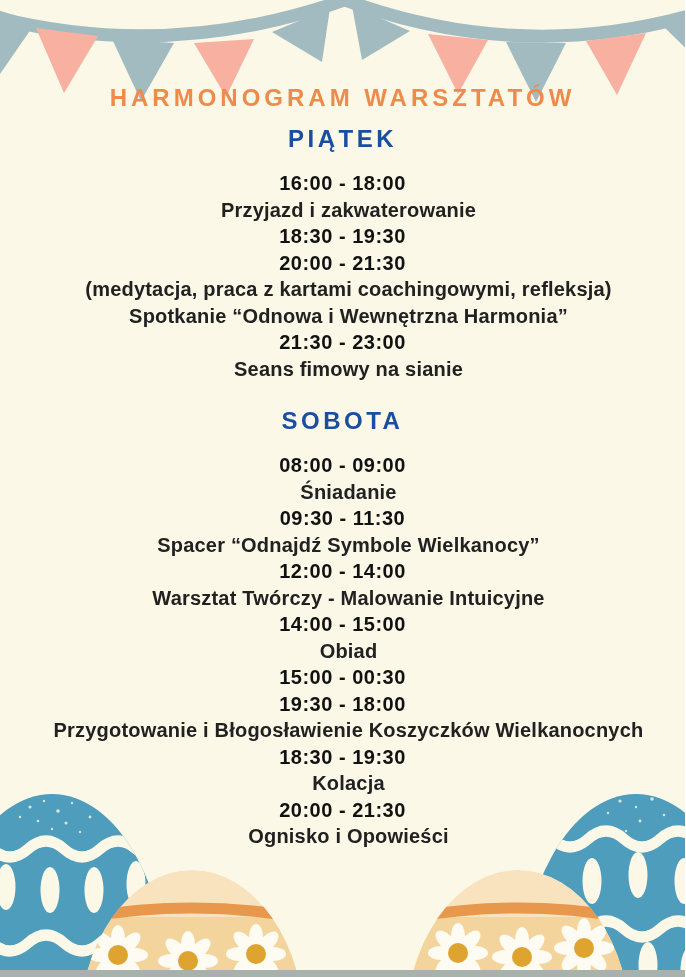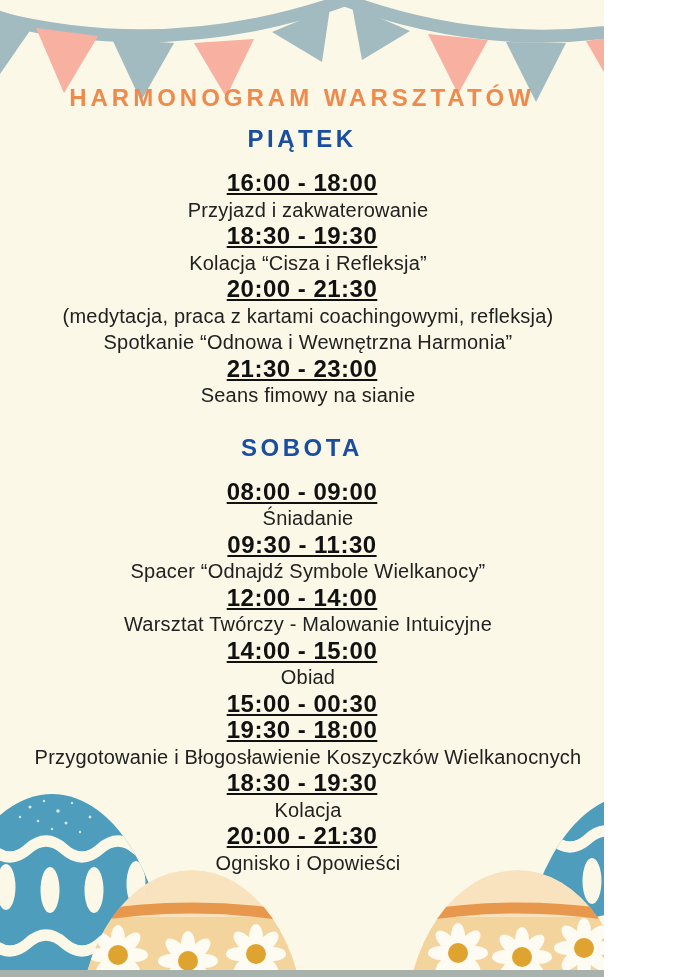--- a/index.html
+++ b/index.html
@@ -4,44 +4,44 @@
 <style>
   :root{
     --bg:#FBF8E7; --orange:#EF8A4D; --blue:#1A4EA1; --text:#212121;
     --flag-salmon:#F8B0A0; --flag-gray:#A2BBC0;
     --egg-blue:#4E9DBD; --egg-cream-light:#F9E3BE; --egg-cream:#F3D49C;
     --egg-band-orange:#E8984D; --daisy-center:#DFA42F; --egg-white:#FBF8E7;
     --petal-white:#FDFBF2; --ground:#A8B2AC;
   }
   html,body{margin:0;padding:0;background:#fff;}
   .poster{
-    position:relative; width:604px; height:977px; overflow:hidden;
+    position:relative; width:685px; height:977px; overflow:hidden;
     background:var(--bg);
     font-family:"Liberation Sans", sans-serif;
     color:var(--text);
   }
   .bunting{position:absolute;top:0;left:0;z-index:1;display:block;}
   .eggs{position:absolute;bottom:0;left:0;z-index:1;display:block;}
   .ground{position:absolute;left:0;bottom:0;width:686px;height:7px;background:var(--ground);z-index:3;}
   .content{position:relative;z-index:2;text-align:center;padding-top:86px;}
   h1.title{
     margin:0 0 16px; font-size:24px; line-height:24px; font-weight:700;
     letter-spacing:4px; color:var(--orange);
   }
   h2.day{
     margin:8px 0 18px; font-size:24px; line-height:26px; font-weight:700;
     letter-spacing:3.5px; color:var(--blue);
   }
   .day-section:nth-of-type(2) h2.day{margin-top:26px;}
   p.time{
-    margin:0; font-size:24px; line-height:26.5px; font-weight:700;
-    letter-spacing:0.5px; color:#111;text-decoration:underline;
+    margin:0; font-size:20px; line-height:26.5px; font-weight:700;
+    letter-spacing:0.5px; color:#111;
   }
   p.event-line{
-    margin:0; font-size:20px; line-height:26.5px; font-weight:400;
+    margin:0; font-size:20px; line-height:26.5px; font-weight:700;
     letter-spacing:0.2px; color:var(--text);padding-left:12px;
   }
   
   .flag-salmon{fill:var(--flag-salmon);}
   .flag-gray{fill:var(--flag-gray);}
   .string{stroke:var(--flag-gray);stroke-width:13;fill:none;}
   .egg-blue{fill:var(--egg-blue);}
   .egg-cream-light{fill:var(--egg-cream-light);}
   .egg-cream{fill:var(--egg-cream);}
   .wave{stroke:var(--egg-white);stroke-width:11;fill:none;stroke-linecap:round;}
@@ -76,21 +76,20 @@
   </svg>
 
   <div class="content">
     <h1 class="title">HARMONOGRAM WARSZTATÓW</h1>
 
     <section class="day-section">
       <h2 class="day">PIĄTEK</h2>
       <p class="time">16:00 - 18:00</p>
       <p class="event-line">Przyjazd i zakwaterowanie</p>
       <p class="time">18:30 - 19:30</p>
-      <p class="event-line">Kolacja “Cisza i Refleksja”</p>
       <p class="time">20:00 - 21:30</p>
       <p class="event-line">(medytacja, praca z kartami coachingowymi, refleksja)</p>
       <p class="event-line">Spotkanie “Odnowa i Wewnętrzna Harmonia”</p>
       <p class="time">21:30 - 23:00</p>
       <p class="event-line">Seans fimowy na sianie</p>
     </section>
 
     <section class="day-section">
       <h2 class="day">SOBOTA</h2>
       <p class="time">08:00 - 09:00</p>

